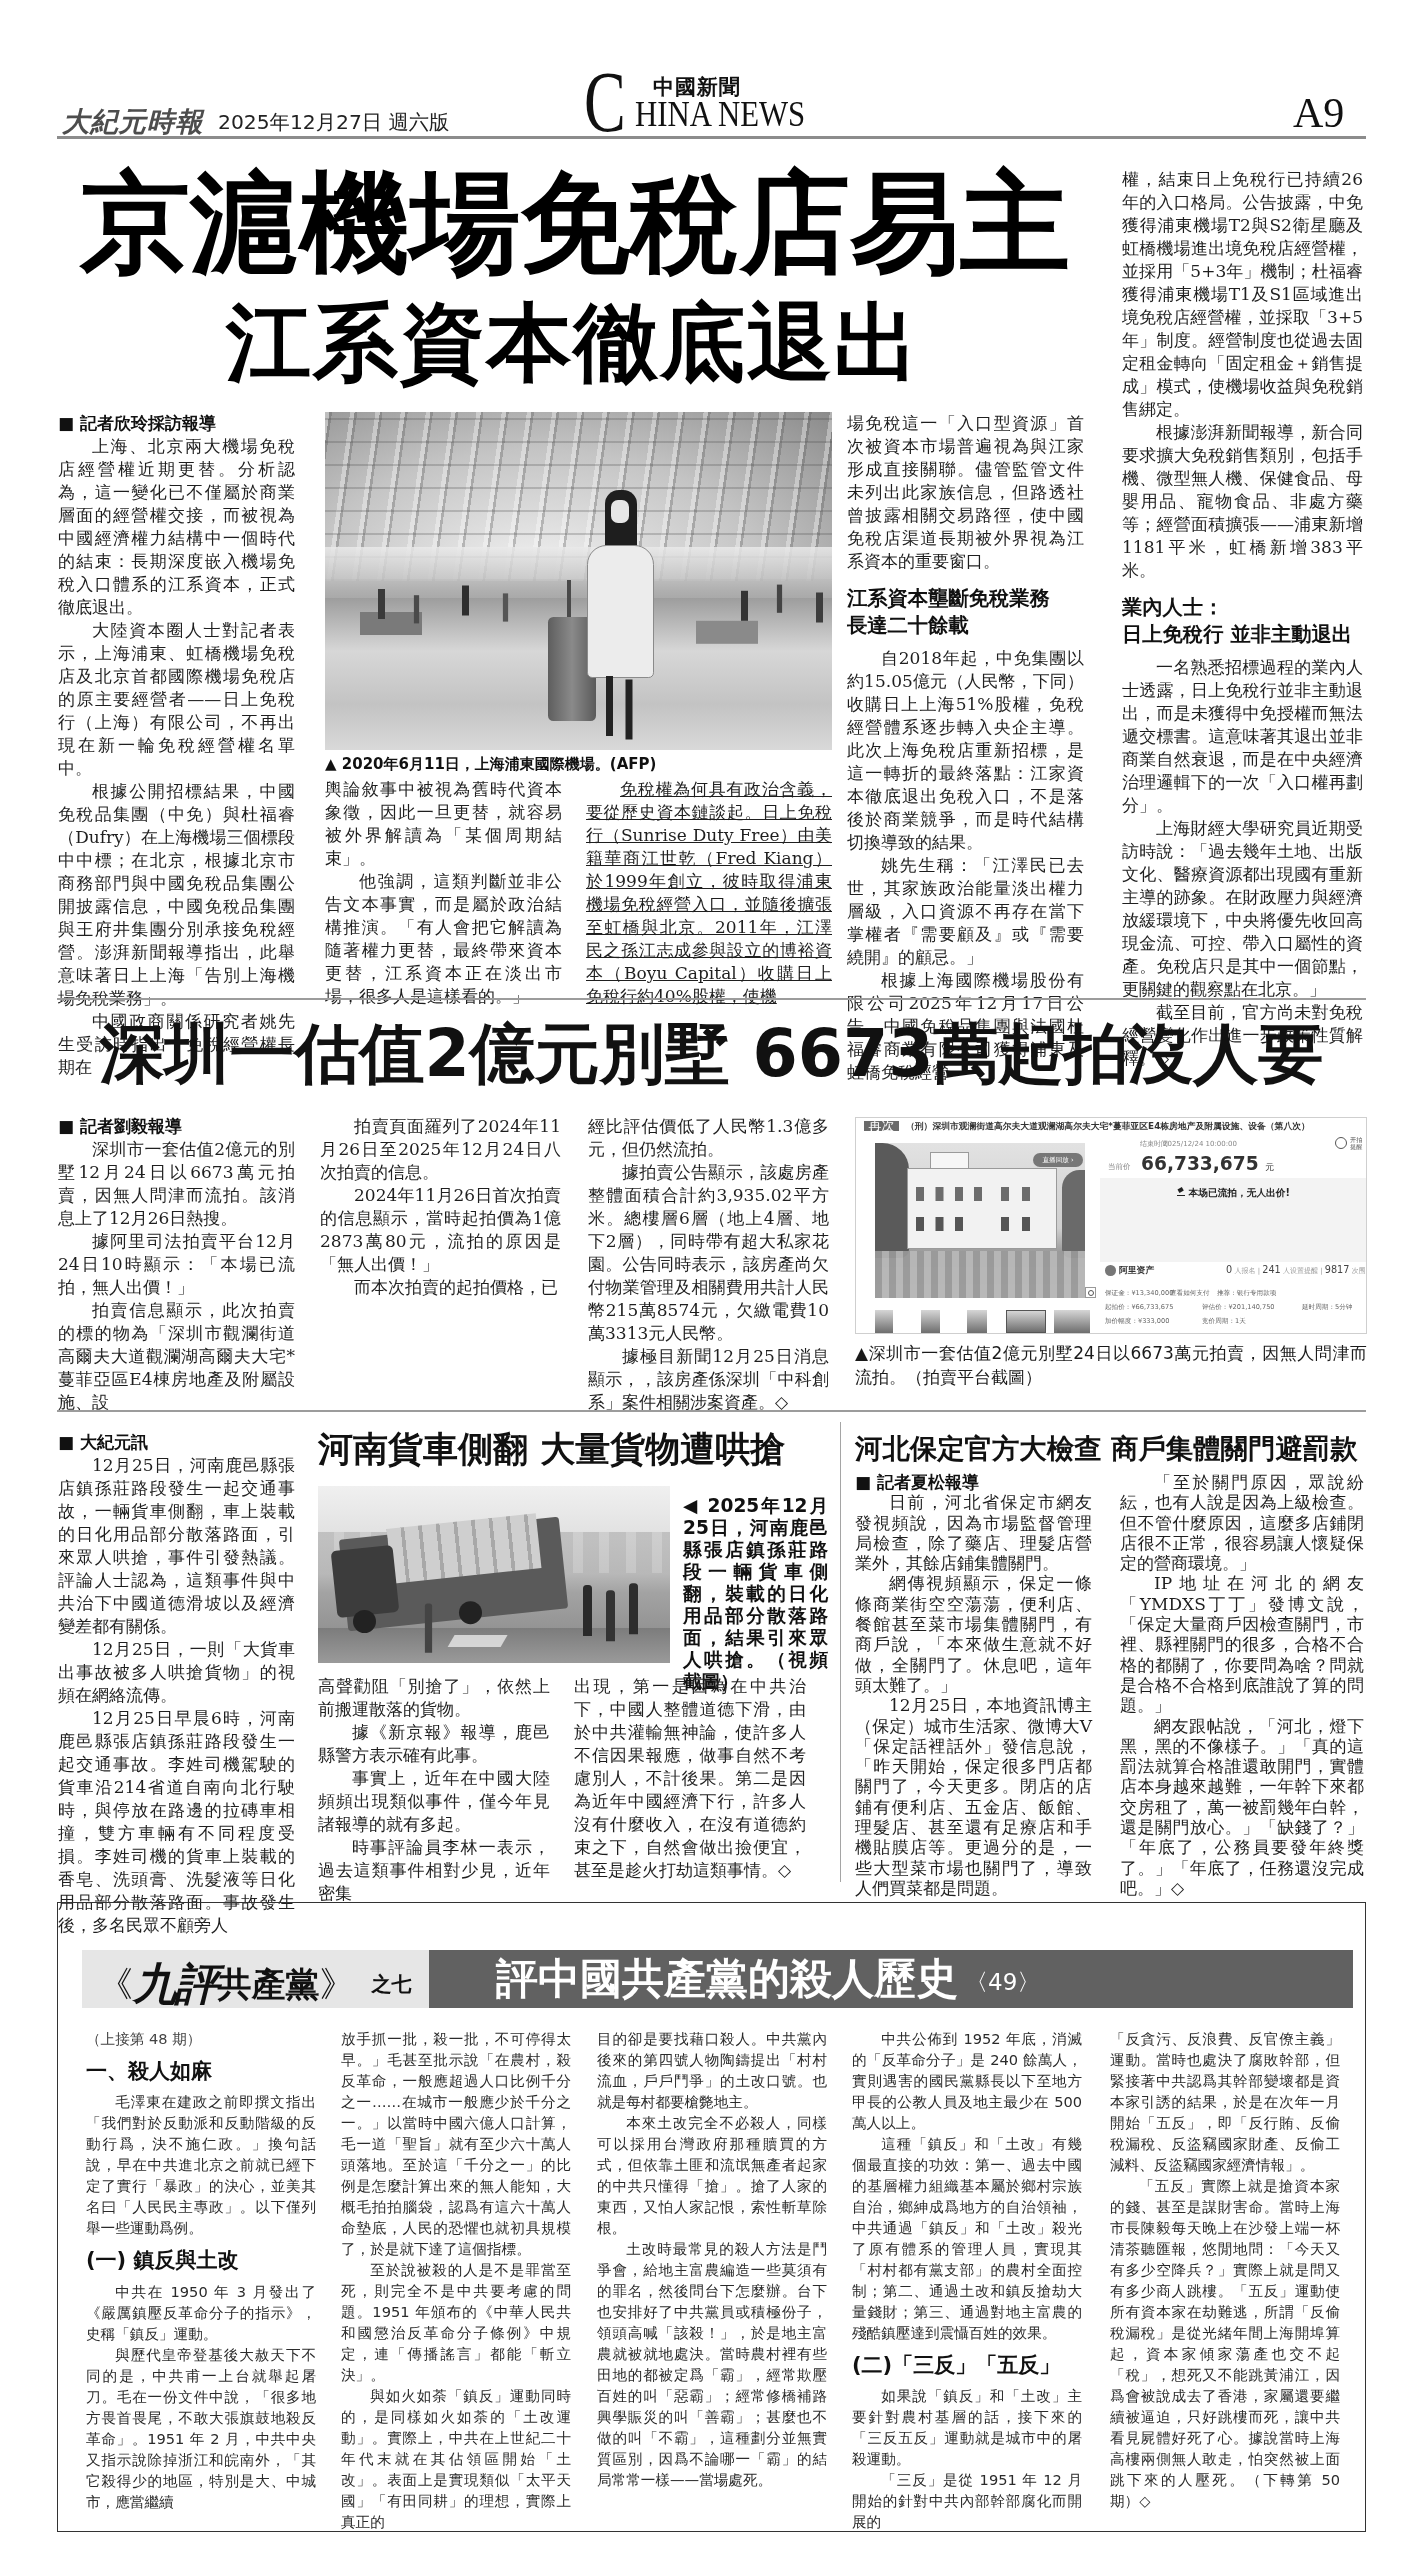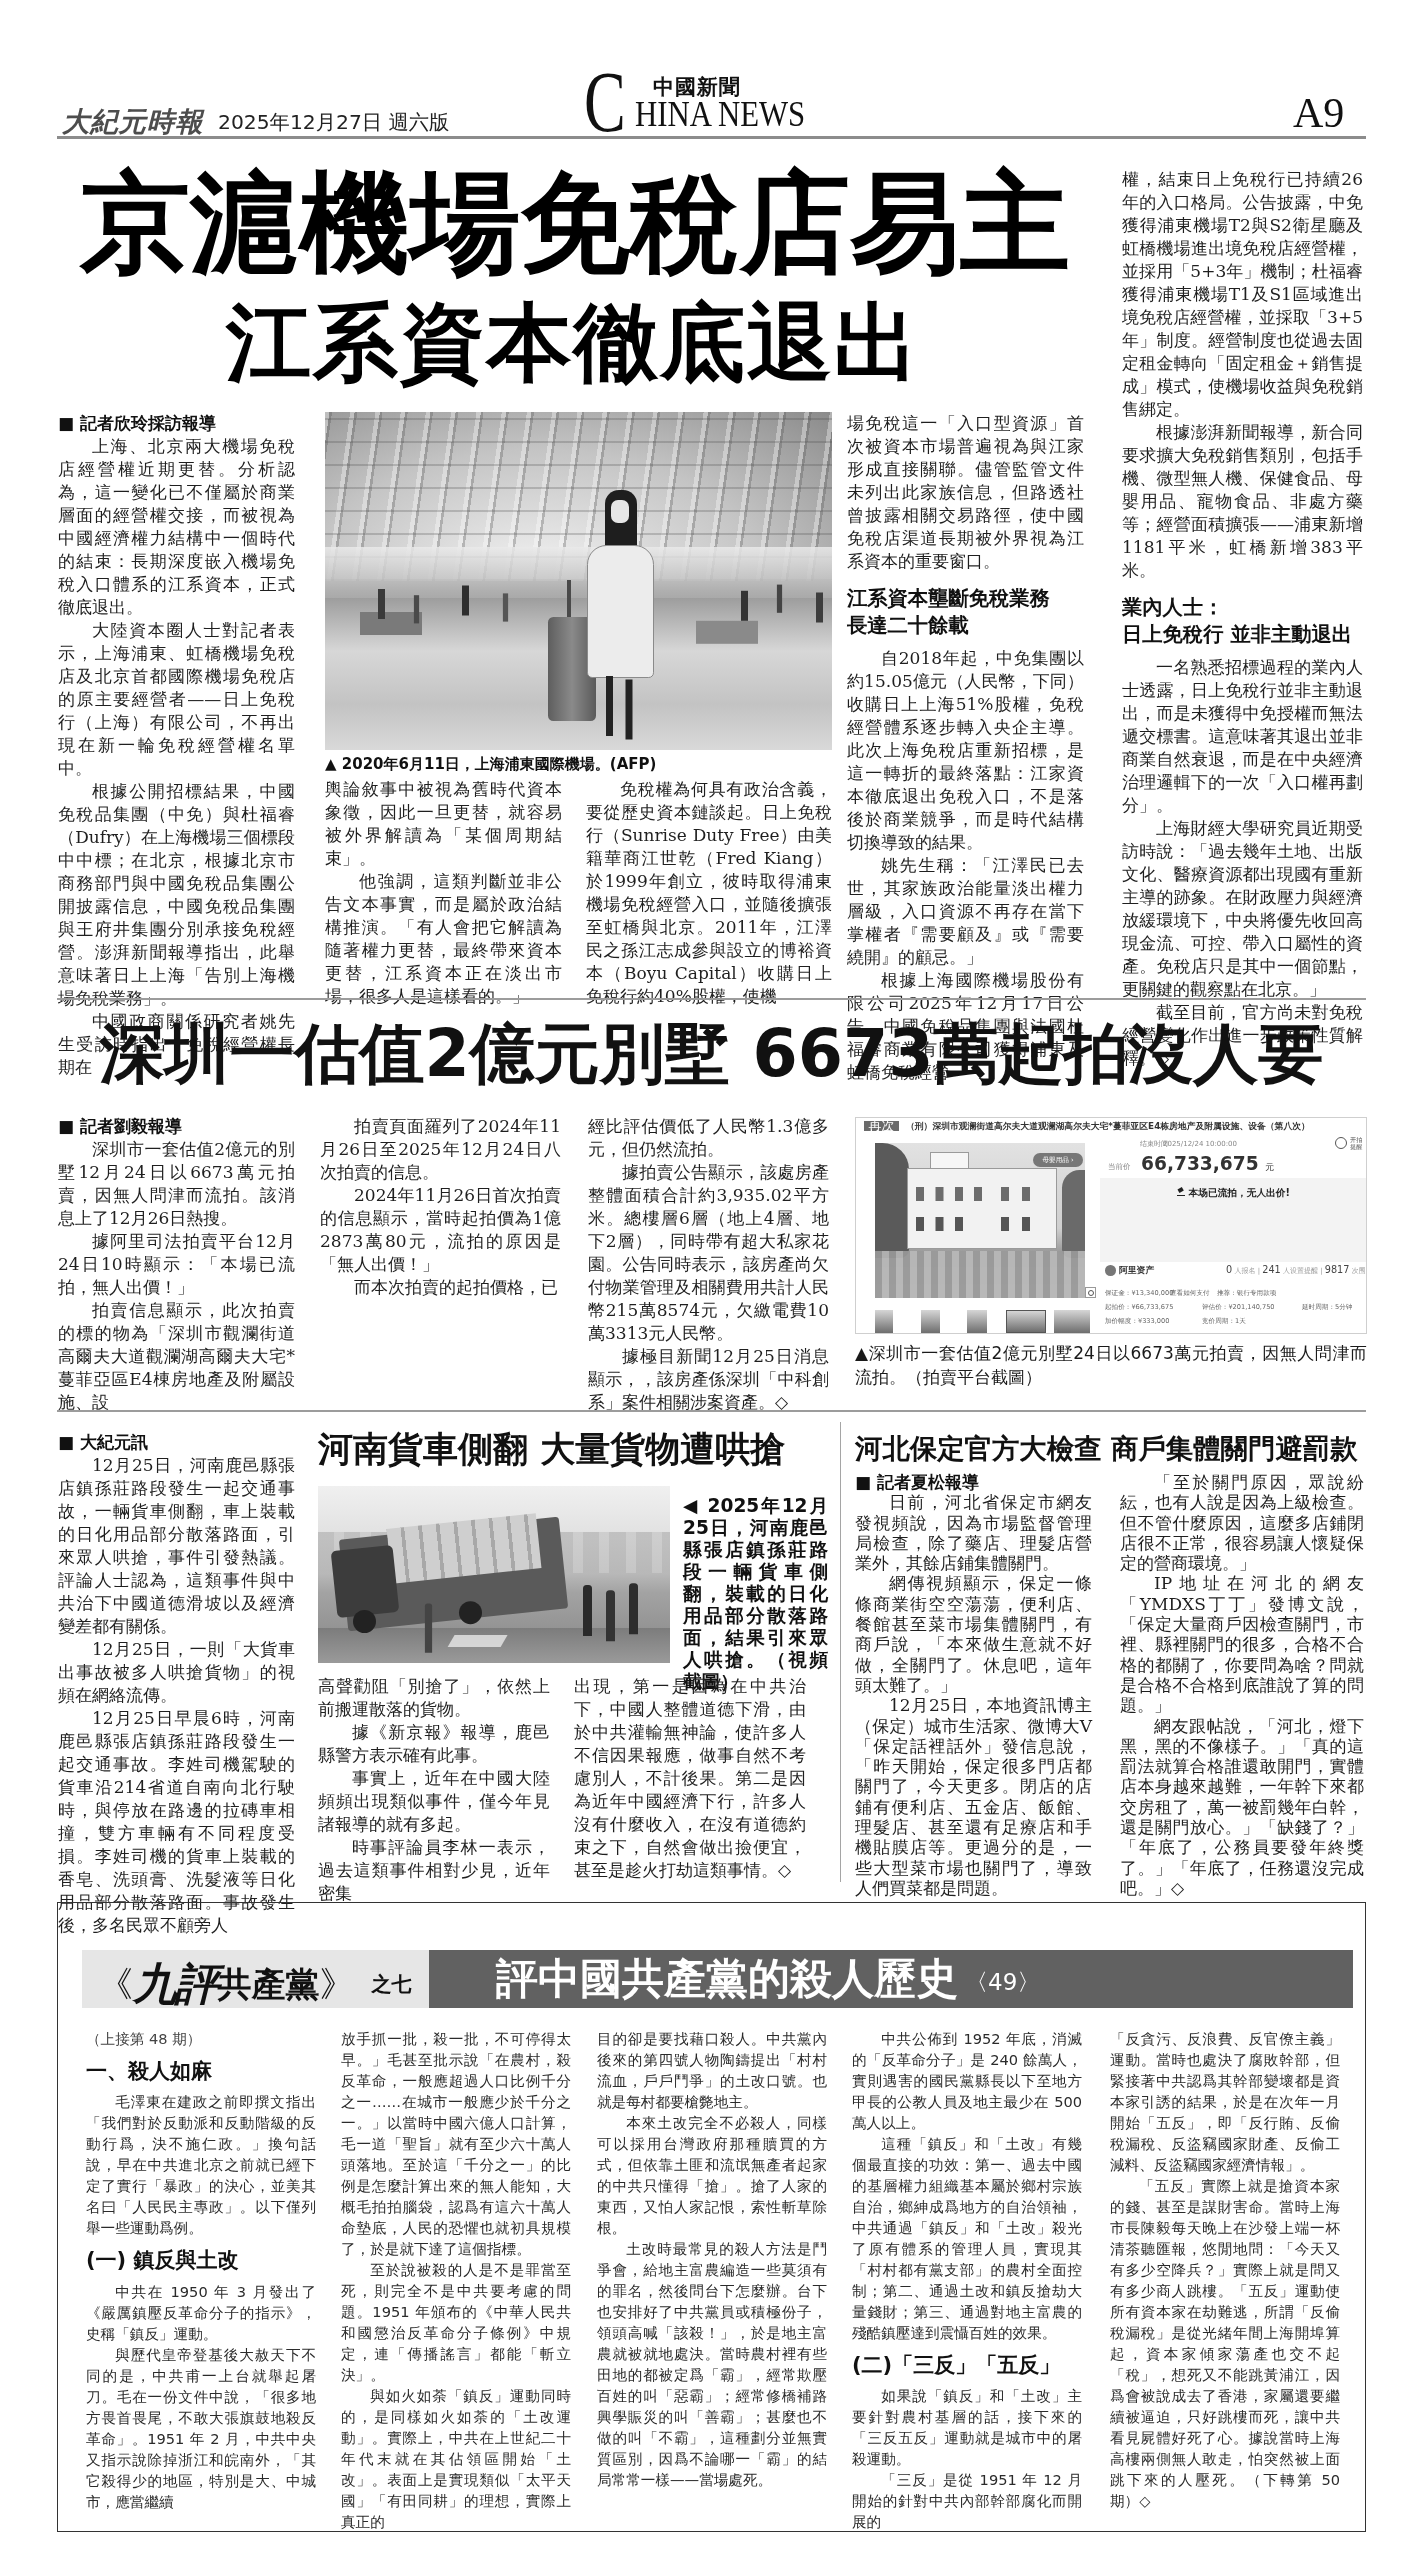--- a/index.html
+++ b/index.html
@@ -152,21 +152,21 @@
     <div class="ap-face"></div>
     <div class="ap-coat"></div>
     <div class="ap-legs"></div>
   </div>
   <div class="a cap cap-top">▲ 2020年6月11日，上海浦東國際機場。(AFP)</div>
 
   <div class="txt" style="left:325px;top:778px;width:237px;">
     <p class="cont">輿論敘事中被視為舊時代資本象徵，因此一旦更替，就容易被外界解讀為「某個周期結束」。</p>
     <p>他強調，這類判斷並非公告文本事實，而是屬於政治結構推演。「有人會把它解讀為隨著權力更替，最終帶來資本更替，江系資本正在淡出市場，很多人是這樣看的。」</p>
   </div>
-  <div class="txt" style="left:586px;top:778px;width:246px;">
+  <div class="txt" style="left:586px;top:778px;width:246px;text-decoration:underline;">
     <p>免稅權為何具有政治含義，要從歷史資本鏈談起。日上免稅行（Sunrise Duty Free）由美籍華商江世乾（Fred Kiang）於1999年創立，彼時取得浦東機場免稅經營入口，並隨後擴張至虹橋與北京。2011年，江澤民之孫江志成參與設立的博裕資本（Boyu Capital）收購日上免稅行約40%股權，使機</p>
   </div>
 
   <div class="txt" style="left:847px;top:412px;width:237px;">
     <p class="cont">場免稅這一「入口型資源」首次被資本市場普遍視為與江家形成直接關聯。儘管監管文件未列出此家族信息，但路透社曾披露相關交易路徑，使中國免稅店渠道長期被外界視為江系資本的重要窗口。</p>
     <div class="subhead">
       <span>江系資本壟斷免稅業務</span>
       <span>長達二十餘載</span>
     </div>
     <p>自2018年起，中免集團以約15.05億元（人民幣，下同）收購日上上海51%股權，免稅經營體系逐步轉入央企主導。此次上海免稅店重新招標，是這一轉折的最終落點：江家資本徹底退出免稅入口，不是落後於商業競爭，而是時代結構切換導致的結果。</p>
@@ -213,21 +213,21 @@
     <div class="au-tag">再次拍卖</div>
     <div class="au-title">（刑）深圳市观澜街道高尔夫大道观澜湖高尔夫大宅*蔓菲亚区E4栋房地产及附属设施、设备（第八次）</div>
     <div class="au-house">
       <div class="au-tree"></div>
       <div class="au-tree2"></div>
       <div class="au-tower"></div>
       <div class="au-bldg"></div>
       <div class="au-win"></div>
       <div class="au-pave"></div>
     </div>
-    <div class="au-live">母嬰用品 ›</div>
+    <div class="au-live">直播回放 ›</div>
     <div class="au-zoom"></div>
     <div class="au-thumb" style="left:18.6px;width:18.6px;"></div>
     <div class="au-thumb" style="left:65px;width:18.6px;"></div>
     <div class="au-thumb" style="left:111px;width:20.3px;"></div>
     <div class="au-thumb sel" style="left:150px;width:40px;"></div>
     <div class="au-thumb" style="left:198px;width:36px;"></div>
 
     <div class="au-small" style="left:252px;top:22px;">结束时间</div>
     <div class="au-small" style="left:275px;top:22px;">2025/12/24 10:00:00</div>
     <div class="au-remind-icon"></div>

